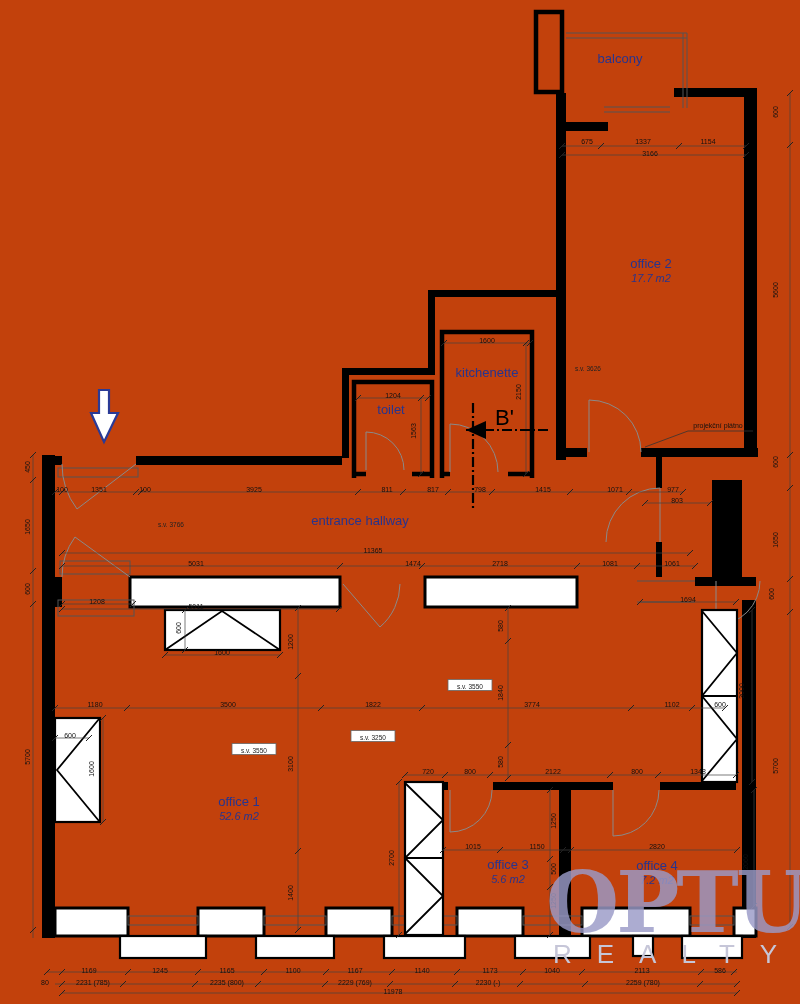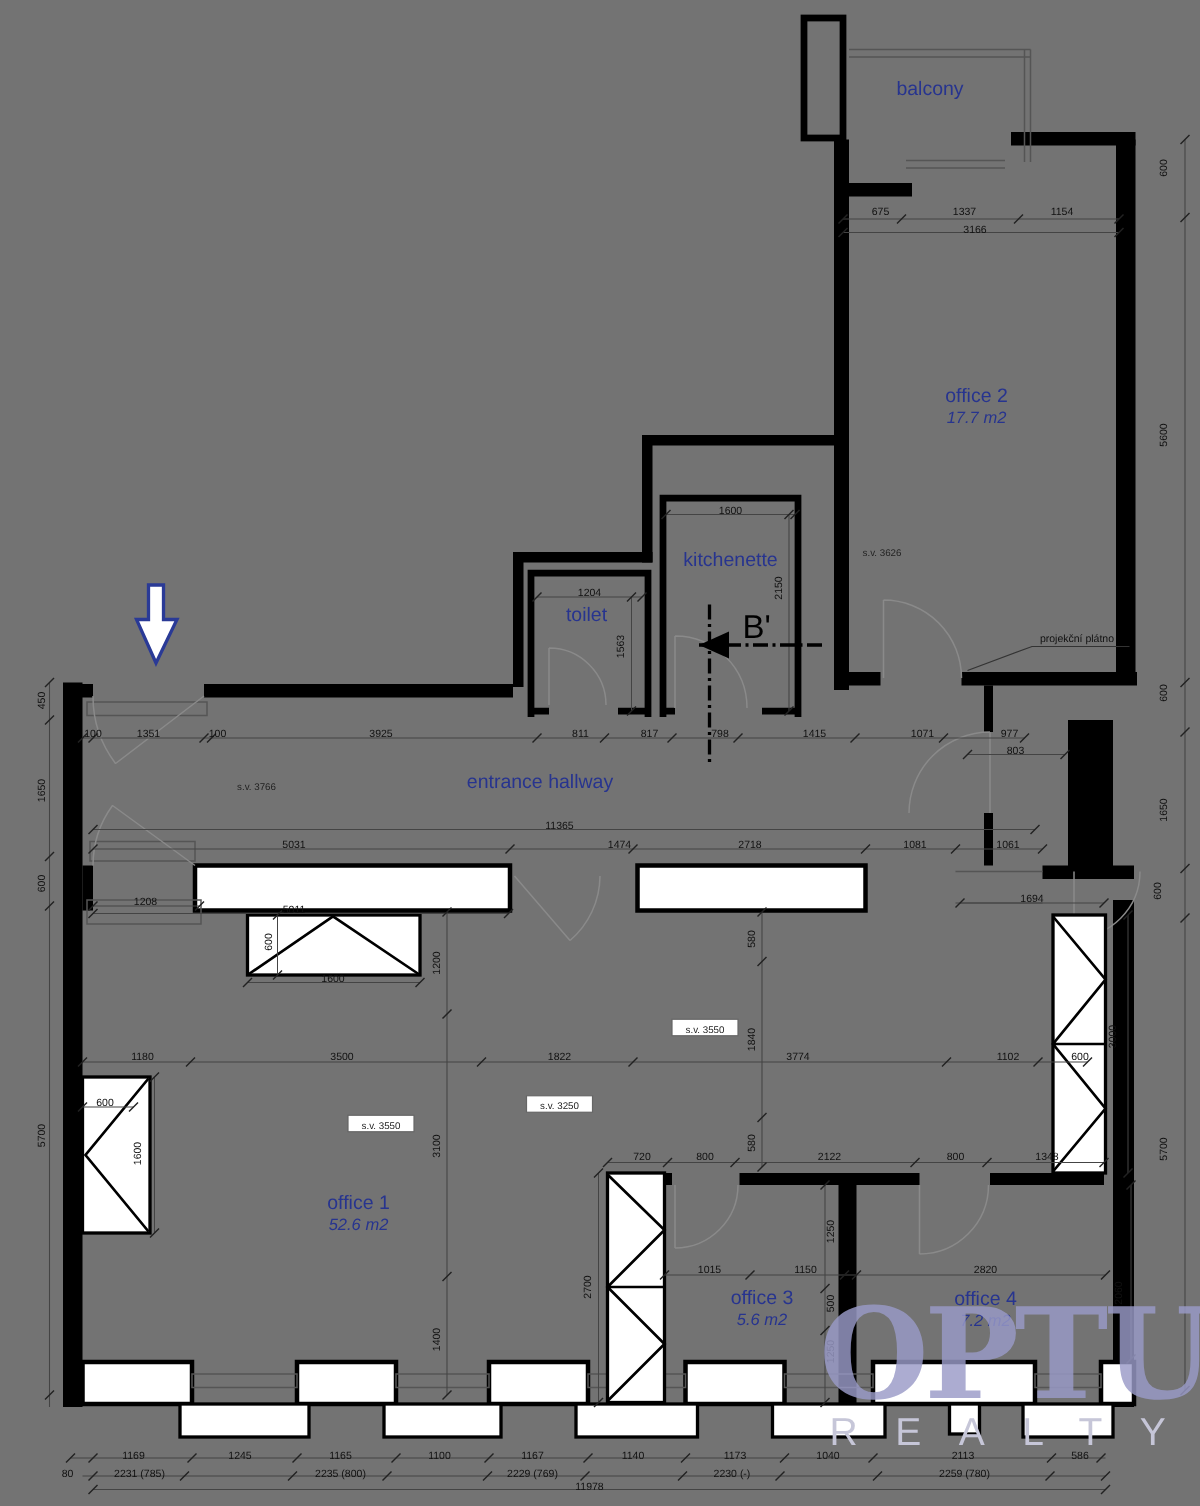--- a/index.html
+++ b/index.html
@@ -1,16 +1,16 @@
 <!DOCTYPE html>
 <html><head>
 <meta charset="utf-8">
 <style>
   html,body{margin:0;padding:0;background:#ffffff;}
-  .stage{position:relative;width:800px;height:1004px;background:#737373;overflow:hidden;}
+  .stage{position:relative;width:800px;height:1004px;background:#c2410c;overflow:hidden;}
   svg{position:absolute;left:0;top:0;}
   .w{fill:#000;stroke:none;}
   .wr{fill:#fff;stroke:#000;stroke-width:3;}
   .box{fill:#fff;stroke:#000;stroke-width:2.2;}
   .thin{stroke:#555;stroke-width:1;fill:none;}
   .door{stroke:#8a8a8a;stroke-width:1;fill:none;}
   .furn{stroke:#000;stroke-width:1.8;fill:none;}
   .dimline{stroke:#444;stroke-width:0.7;fill:none;}
   .tick{stroke:#222;stroke-width:1;fill:none;}
   .dimtxt{font:7px "Liberation Sans",sans-serif;fill:#111;}

